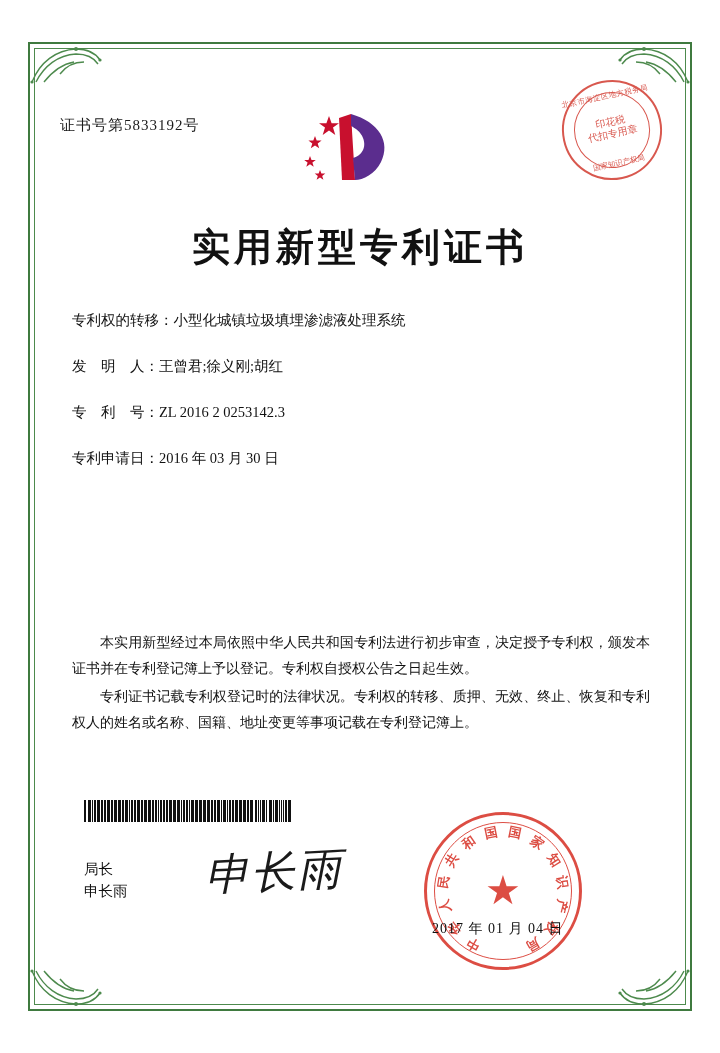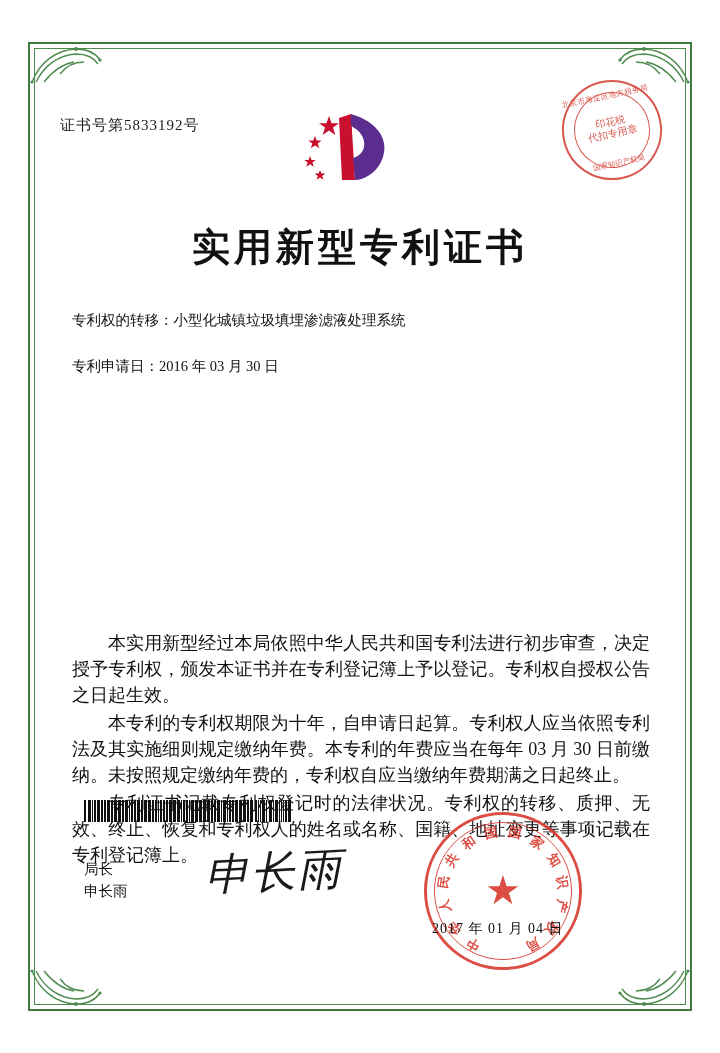--- a/index.html
+++ b/index.html
@@ -138,21 +138,21 @@
   .field-value {
     display: inline;
   }
 
   
   .paras {
     position: absolute;
     left: 72px;
     top: 630px;
     width: 578px;
-    font-size: 18px;
+    font-size: 14px;
     line-height: 26px;
     color: #111;
     text-align: justify;
   }
   .para { text-indent: 2em; margin: 0 0 2px 0; }
 
   
   .barcode {
     position: absolute;
     left: 84px;
@@ -348,27 +348,32 @@
     <div class="st-arc2">国家知识产权局</div>
   </div>
 
   <div class="doc-title">实用新型专利证书</div>
 
   <div class="fields">
     <div class="field-row">
       <span class="field-label">专利权的转移：</span><span class="field-value">小型化城镇垃圾填埋渗滤液处理系统</span>
     </div>
     <div class="field-row">
+      <span class="field-label">发　明　人：</span><span class="field-value">王曾君;徐义刚;胡红</span>
+    </div>
+    <div class="field-row">
+      <span class="field-label">专　利　号：</span><span class="field-value">ZL 2016 2 0253142.3</span>
+    </div>
+    <div class="field-row">
       <span class="field-label">专利申请日：</span><span class="field-value">2016 年 03 月 30 日</span>
     </div>
   </div>
 
   <div class="paras">
     <p class="para">本实用新型经过本局依照中华人民共和国专利法进行初步审查，决定授予专利权，颁发本证书并在专利登记簿上予以登记。专利权自授权公告之日起生效。</p>
-    <p class="para">本专利的专利权期限为十年，自申请日起算。专利权人应当依照专利法及其实施细则规定缴纳年费。本专利的年费应当在每年 03 月 30 日前缴纳。未按照规定缴纳年费的，专利权自应当缴纳年费期满之日起终止。</p>
     <p class="para">专利证书记载专利权登记时的法律状况。专利权的转移、质押、无效、终止、恢复和专利权人的姓名或名称、国籍、地址变更等事项记载在专利登记簿上。</p>
   </div>
 
   <div class="barcode" id="barcode"><span style="width: 2px; margin-right: 2px;"></span><span style="width: 3px; margin-right: 1px;"></span><span style="width: 1px; margin-right: 1px;"></span><span style="width: 2px; margin-right: 1px;"></span><span style="width: 3px; margin-right: 1px;"></span><span style="width: 2px; margin-right: 1px;"></span><span style="width: 2px; margin-right: 1px;"></span><span style="width: 3px; margin-right: 1px;"></span><span style="width: 2px; margin-right: 1px;"></span><span style="width: 3px; margin-right: 1px;"></span><span style="width: 3px; margin-right: 1px;"></span><span style="width: 2px; margin-right: 1px;"></span><span style="width: 3px; margin-right: 1px;"></span><span style="width: 1px; margin-right: 1px;"></span><span style="width: 2px; margin-right: 1px;"></span><span style="width: 2px; margin-right: 1px;"></span><span style="width: 3px; margin-right: 1px;"></span><span style="width: 2px; margin-right: 1px;"></span><span style="width: 3px; margin-right: 1px;"></span><span style="width: 3px; margin-right: 1px;"></span><span style="width: 2px; margin-right: 1px;"></span><span style="width: 2px; margin-right: 1px;"></span><span style="width: 1px; margin-right: 1px;"></span><span style="width: 2px; margin-right: 1px;"></span><span style="width: 2px; margin-right: 1px;"></span><span style="width: 2px; margin-right: 1px;"></span><span style="width: 3px; margin-right: 1px;"></span><span style="width: 3px; margin-right: 1px;"></span><span style="width: 3px; margin-right: 1px;"></span><span style="width: 1px; margin-right: 1px;"></span><span style="width: 2px; margin-right: 1px;"></span><span style="width: 2px; margin-right: 1px;"></span><span style="width: 1px; margin-right: 1px;"></span><span style="width: 3px; margin-right: 1px;"></span><span style="width: 3px; margin-right: 1px;"></span><span style="width: 3px; margin-right: 1px;"></span><span style="width: 3px; margin-right: 1px;"></span><span style="width: 3px; margin-right: 1px;"></span><span style="width: 2px; margin-right: 1px;"></span><span style="width: 2px; margin-right: 1px;"></span><span style="width: 3px; margin-right: 1px;"></span><span style="width: 1px; margin-right: 1px;"></span><span style="width: 3px; margin-right: 1px;"></span><span style="width: 1px; margin-right: 1px;"></span><span style="width: 2px; margin-right: 1px;"></span><span style="width: 2px; margin-right: 1px;"></span><span style="width: 3px; margin-right: 1px;"></span><span style="width: 3px; margin-right: 1px;"></span><span style="width: 3px; margin-right: 1px;"></span><span style="width: 2px; margin-right: 1px;"></span><span style="width: 3px; margin-right: 2px;"></span><span style="width: 2px; margin-right: 1px;"></span><span style="width: 1px; margin-right: 1px;"></span><span style="width: 1px; margin-right: 1px;"></span><span style="width: 3px; margin-right: 1px;"></span><span style="width: 1px; margin-right: 2px;"></span><span style="width: 3px; margin-right: 1px;"></span><span style="width: 1px; margin-right: 1px;"></span><span style="width: 3px; margin-right: 1px;"></span><span style="width: 1px; margin-right: 1px;"></span><span style="width: 1px; margin-right: 1px;"></span><span style="width: 1px; margin-right: 1px;"></span><span style="width: 2px; margin-right: 1px;"></span><span style="width: 3px; margin-right: 1px;"></span></div>
 
   <div class="sig-label">
     <div>局长</div>
     <div>申长雨</div>
   </div>
   <div class="sig-script">申长雨</div>

